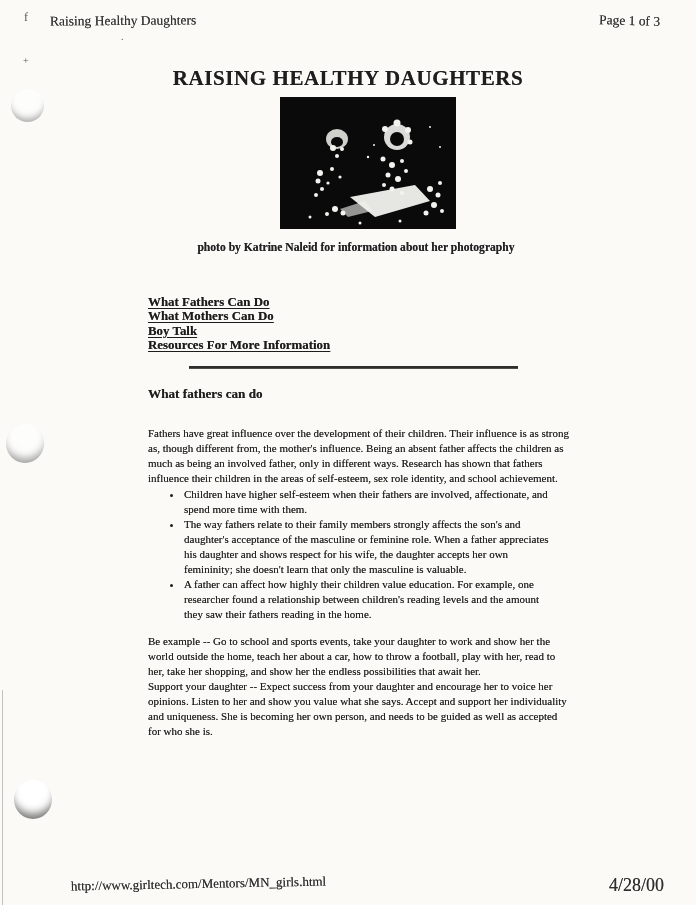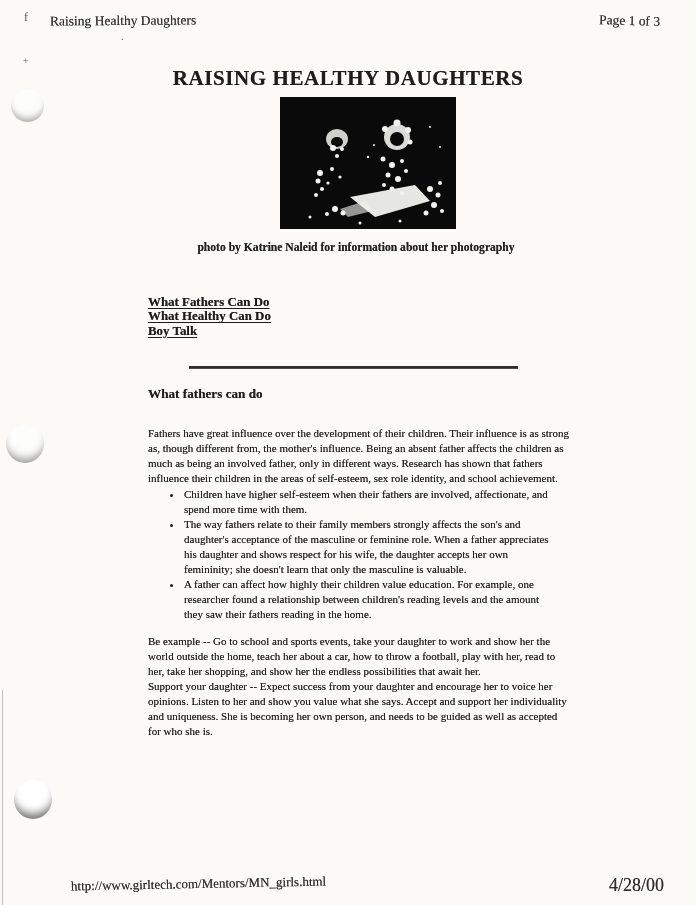--- a/index.html
+++ b/index.html
@@ -140,22 +140,23 @@
       </g>
     </svg>
   </div>
 
   <div class="caption txt">
     <div>photo by Katrine Naleid for information about her photography</div>
   </div>
 
   <nav class="nav txt">
     <a>What Fathers Can Do</a>
-    <a>What Healthy Can Do</a>
+    <a>What Mothers Can Do</a>
     <a>Boy Talk</a>
+    <a>Resources For More Information</a>
   </nav>
 
   <div class="rule"></div>
 
   <div class="sec-heading txt">What fathers can do</div>
 
   <div class="flow txt">
     <p>Fathers have great influence over the development of their children. Their influence is as strong as, though different from, the mother's influence. Being an absent father affects the children as much as being an involved father, only in different ways. Research has shown that fathers influence their children in the areas of self-esteem, sex role identity, and school achievement.</p>
     <ul>
       <li>

